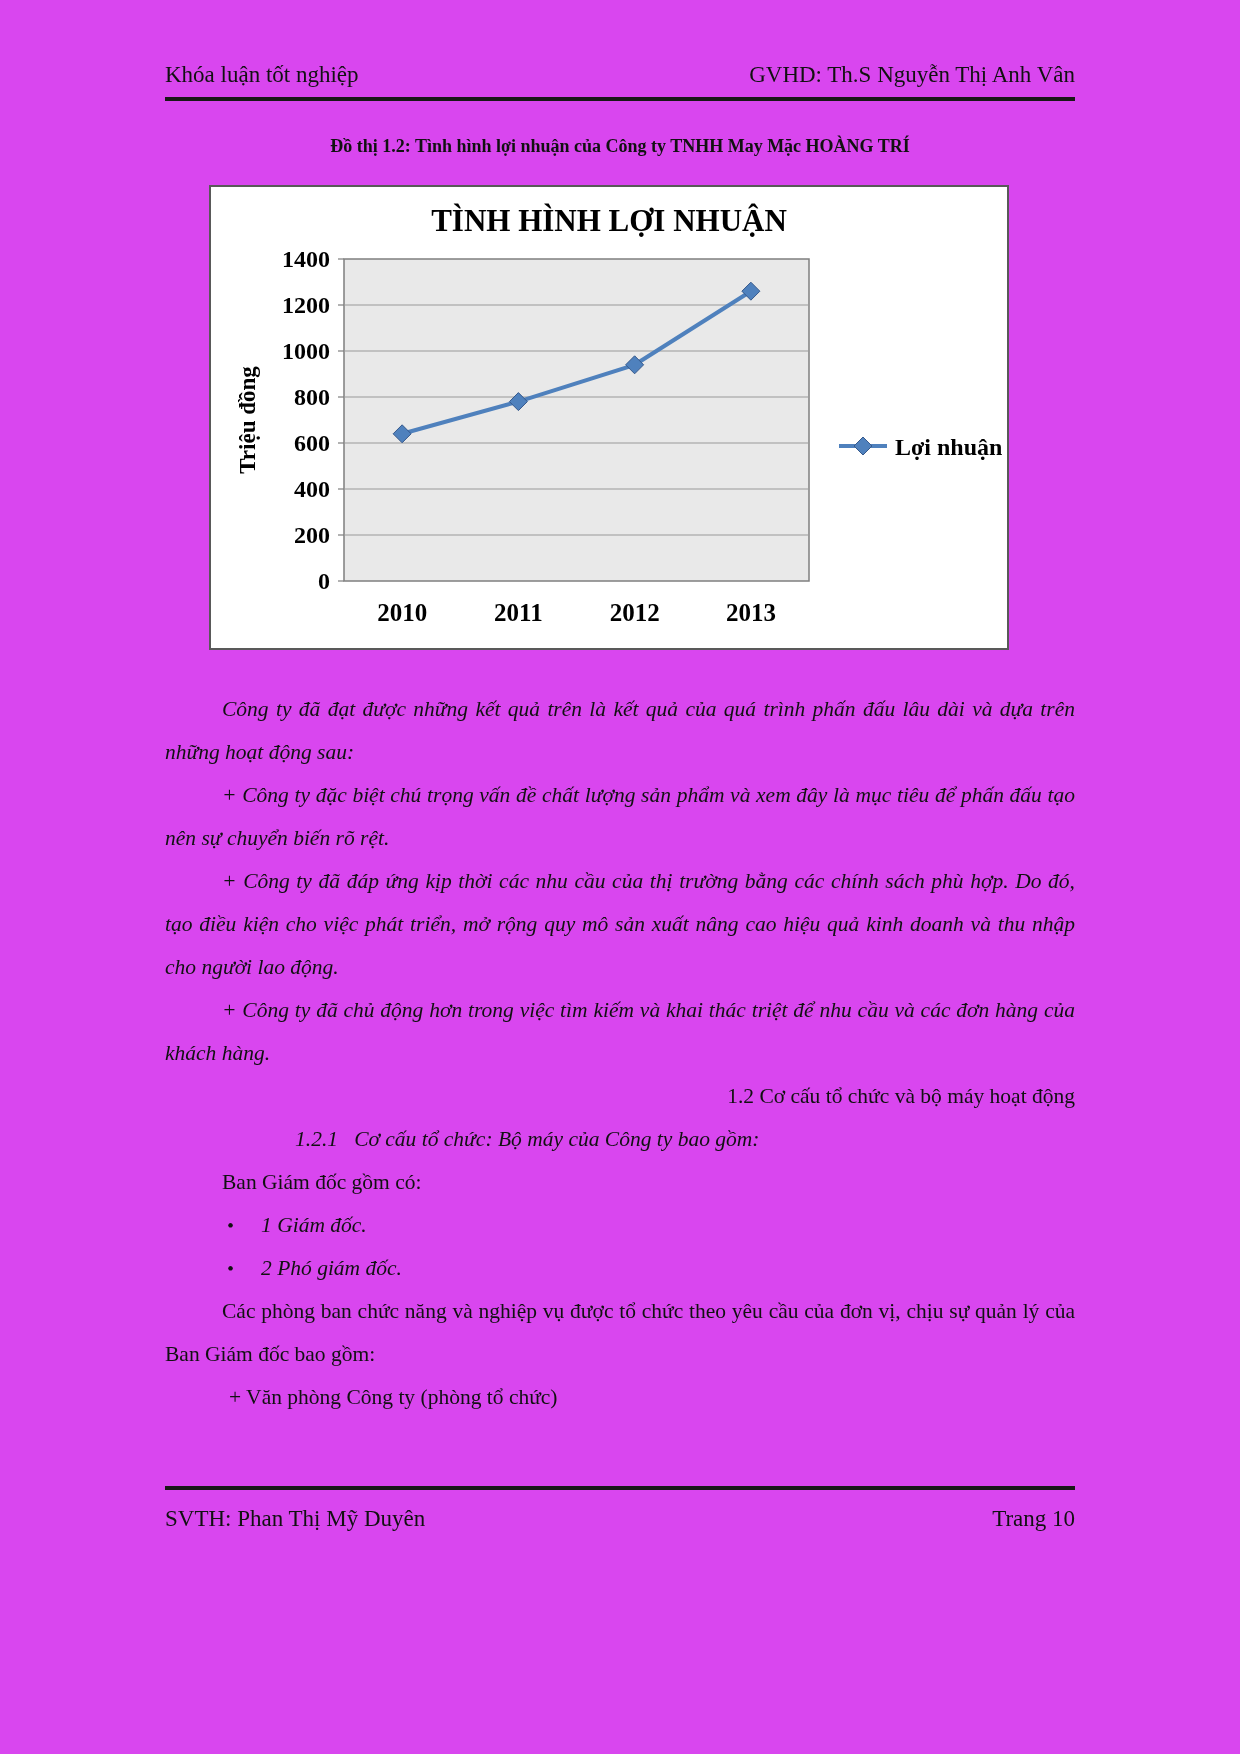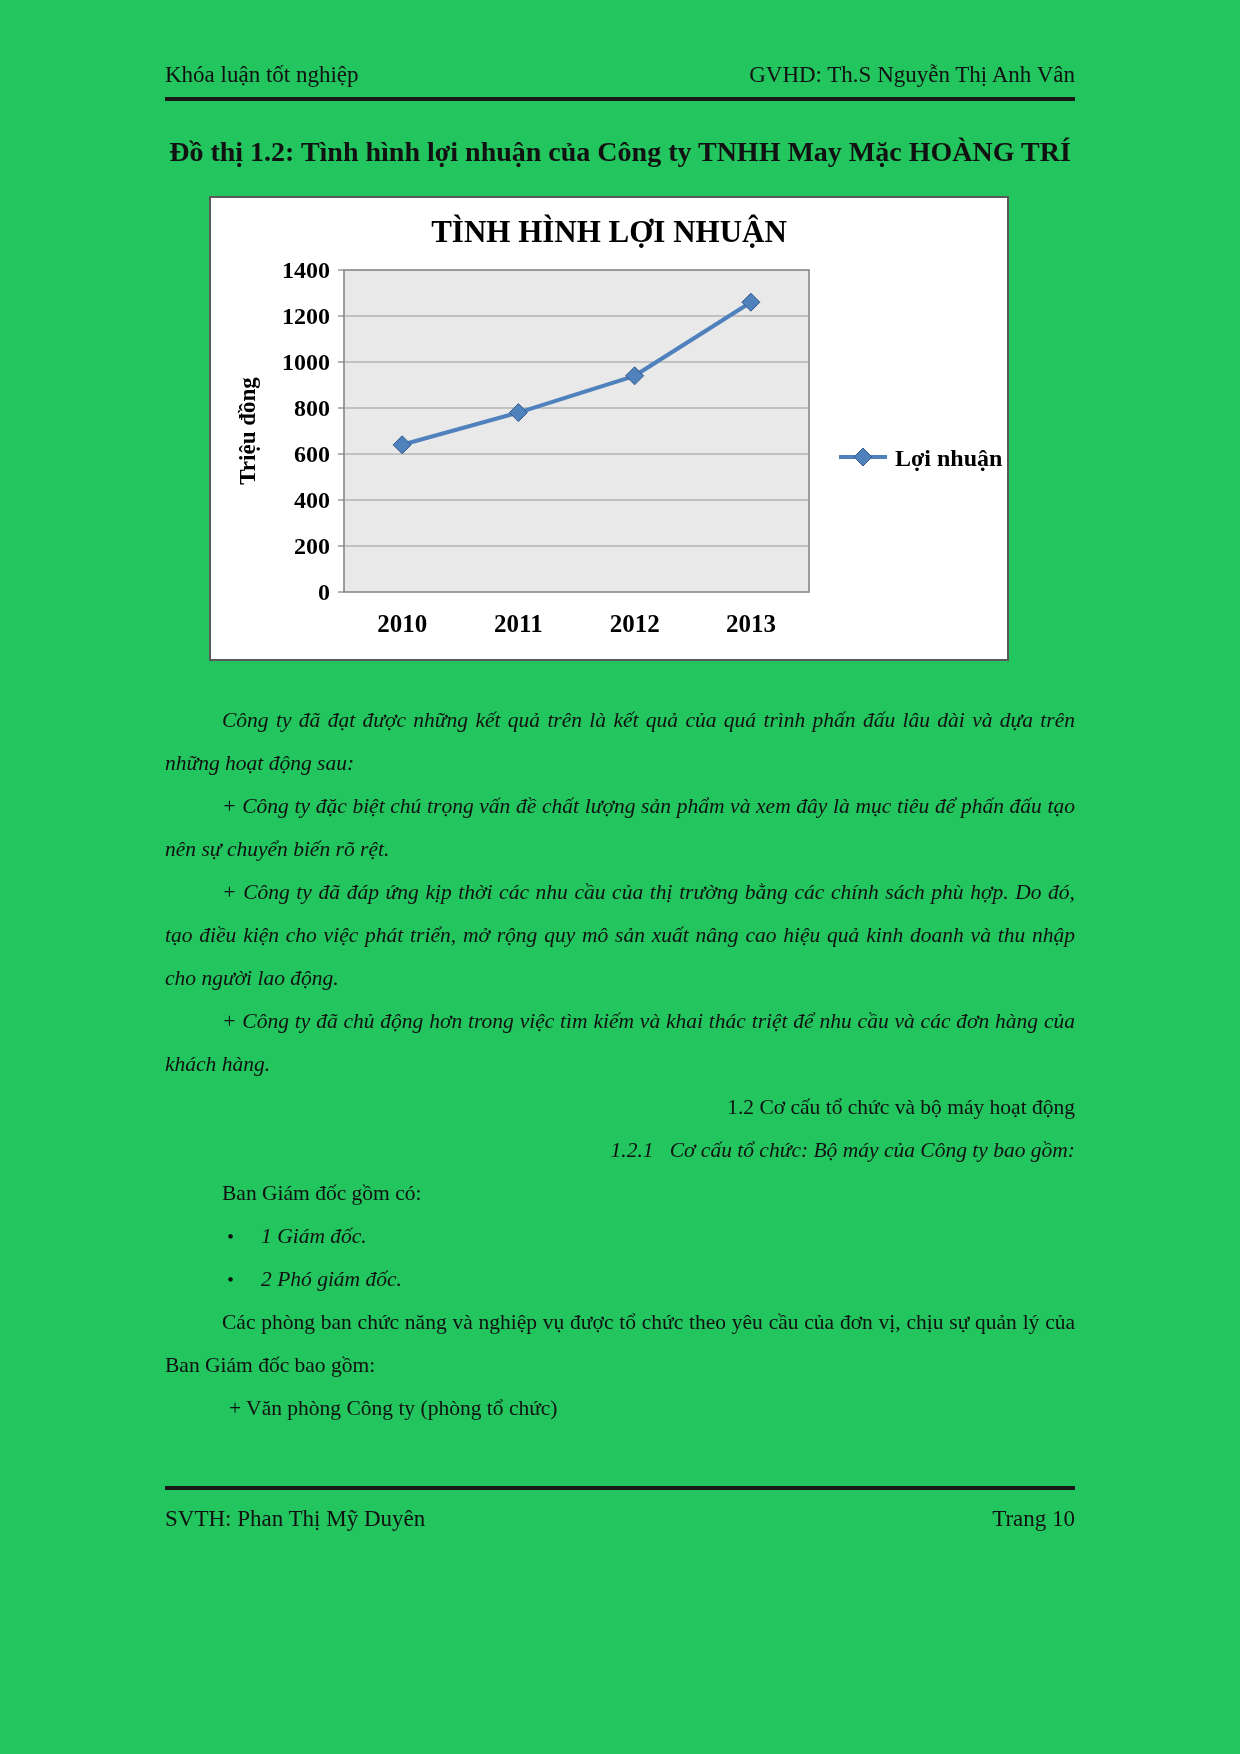--- a/index.html
+++ b/index.html
@@ -1,45 +1,45 @@
 <!DOCTYPE html>
 <html><head>
 <meta charset="utf-8">
 <style>
   * { margin:0; padding:0; box-sizing:border-box; }
   html,body { background:#ffffff; }
   .page {
-    width:1240px; height:1754px; position:relative; background:#22c55e;
+    width:1240px; height:1754px; position:relative; background:#d946ef;
     font-family:"Liberation Serif", serif; color:#111; overflow:hidden;
   }
   .header {
     position:absolute; top:62px; left:165px; right:165px;
     display:flex; justify-content:space-between; align-items:flex-end;
     font-size:23px; padding-bottom:9px; border-bottom:4px solid #181818;
   }
   .content { position:absolute; top:128px; left:165px; width:910px; }
   .figure-title {
-    font-weight:bold; font-size:28px; text-align:center; margin-top:8px;
+    font-weight:bold; font-size:18px; text-align:center; margin-top:8px;
   }
   .chart-frame {
     margin:28px 0 0 44px; width:800px; border:2px solid #595959; background:#ffffff;
   }
   .chart-frame svg { display:block; }
 
   .chart-title  { font-family:"Liberation Serif", serif; font-weight:bold; font-size:31px; fill:#000; }
   .tick-label   { font-family:"Liberation Serif", serif; font-weight:bold; font-size:24px; fill:#000; }
   .x-label      { font-family:"Liberation Serif", serif; font-weight:bold; font-size:25px; fill:#000; }
   .axis-title   { font-family:"Liberation Serif", serif; font-weight:bold; font-size:23px; fill:#000; }
   .legend-label { font-family:"Liberation Serif", serif; font-weight:bold; font-size:24px; fill:#000; }
 
   .body-text { margin-top:38px; }
   .para { font-size:21.5px; line-height:43px; text-align:justify; }
   .para-justified-indent { text-indent:57px;font-style:italic; }
   .para-heading { text-indent:57px; text-align:right; }
-  .para-subheading-italic { font-style:italic; margin-left:130px; text-align:right; white-space:pre-wrap; }
+  .para-subheading-italic { font-style:italic; margin-left:130px; text-align:left; white-space:pre-wrap; }
   .para-plain { text-indent:57px; }
   .para-bullet { margin-left:62px; text-align:left;font-style:italic; }
   .bullet-glyph { display:inline-block; width:34px; font-size:19px; }
   .para-plus-indent { margin-left:64px; text-align:left; }
 
   .footer {
     position:absolute; top:1486px; left:165px; right:165px;
     display:flex; justify-content:space-between;
     font-size:23px; padding-top:16px; border-top:4px solid #181818;
   }

